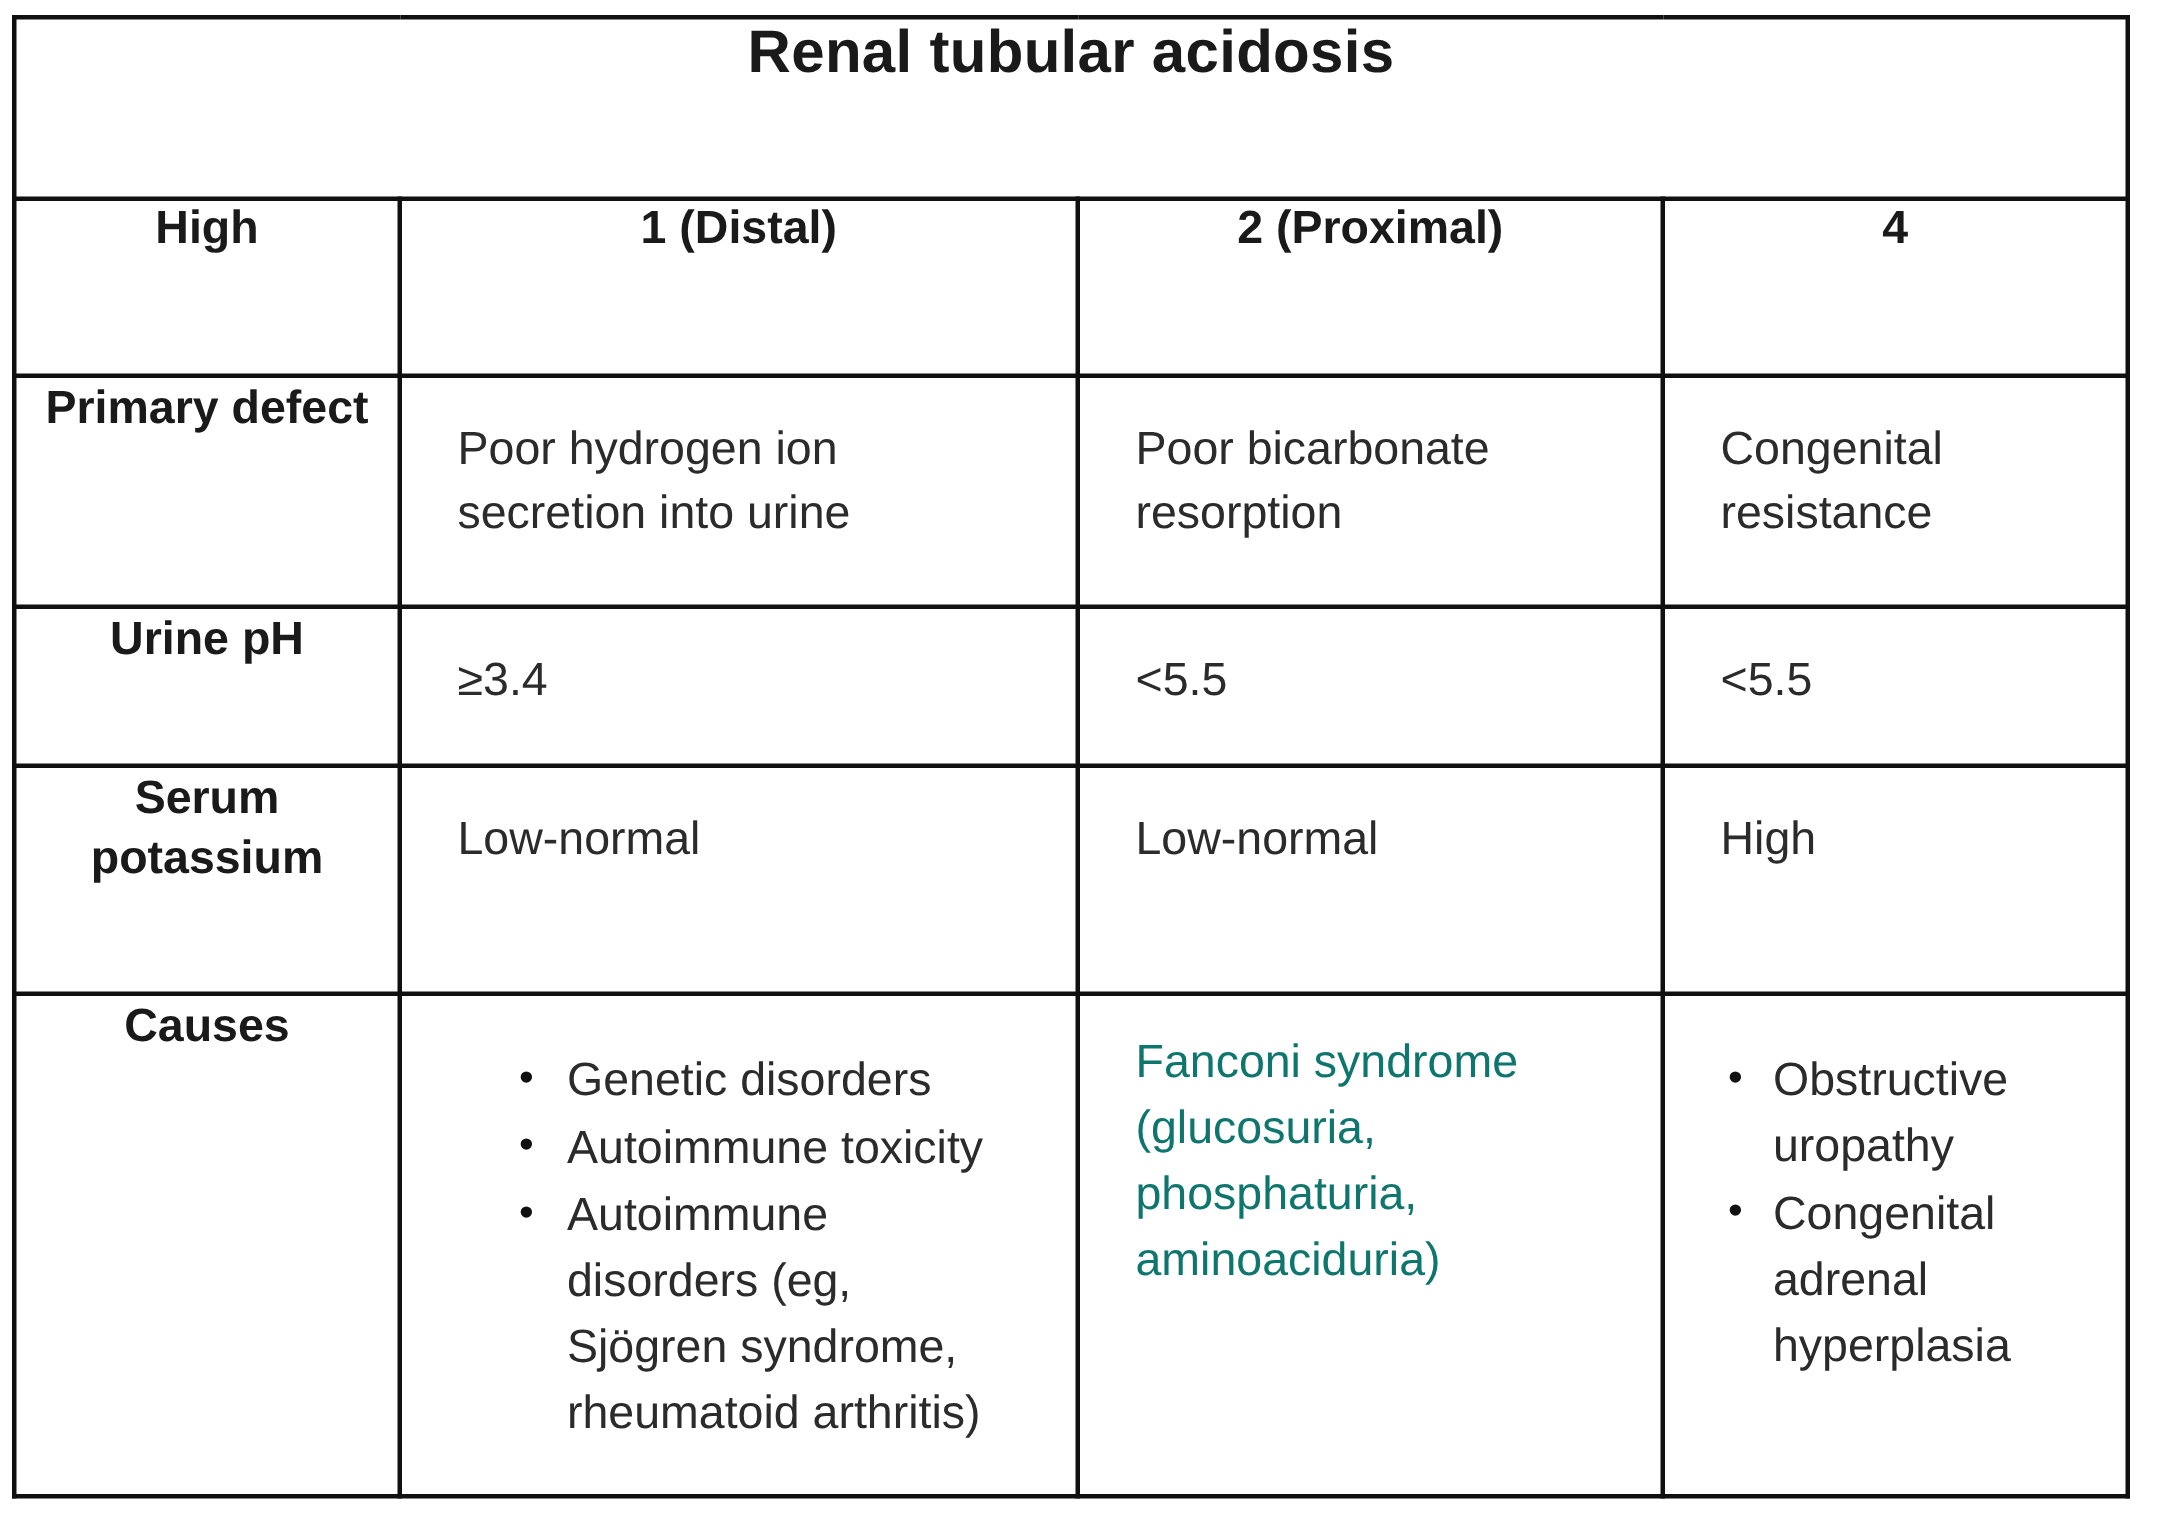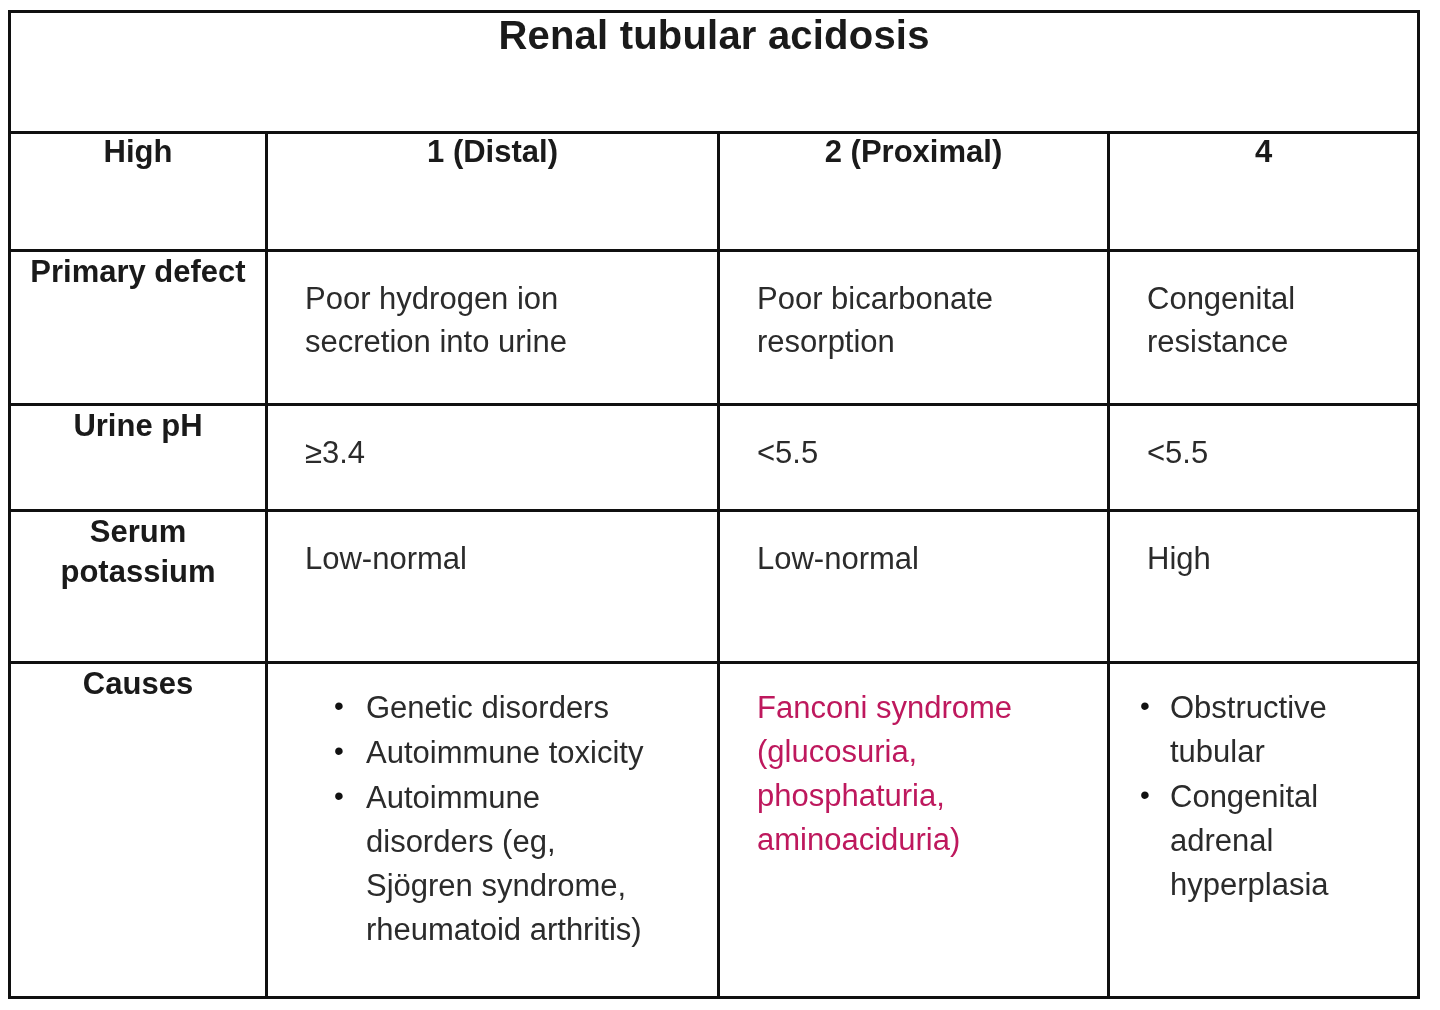--- a/index.html
+++ b/index.html
@@ -100,21 +100,21 @@
   }
 
   
   .r-defect  { height: 154px; margin-top: 16px; }
   .r-ph      { height: 106px; }
   .r-k       { height: 152px; }
   .r-causes  { height: 335px; }
 
   
   .bullets {
-    margin: 0;
+    margin: 12px;
     padding: 22px 10px 18px 0;
     list-style: none;
   }
   .bullets li {
     position: relative;
     font-size: 31px;
     line-height: 1.42;
     color: #2b2b2b;
     padding-left: 40px;
     margin-left: 58px;
@@ -135,21 +135,21 @@
     padding-left: 38px;
   }
 
   
   .cause-para {
     display: block;
     font-size: 31px;
     line-height: 1.42;
     padding: 22px 12px 18px 37px;
     white-space: pre-line;
-    color: #be185d;
+    color: #0f766e;
   }
 
   
   .clip-artifact {
     position: absolute;
     left: 40px;
     top: 995px;
     font-size: 13px;
     color: #d9d9d9;
     letter-spacing: 3px;
@@ -257,21 +257,21 @@
         </td>
         <td class="data-cell">
           <span class="cause-para">Fanconi syndrome
 (glucosuria,
 phosphaturia,
 aminoaciduria)</span>
         </td>
         <td class="data-cell">
           <ul class="bullets narrow">
               <li>Obstructive
-tubular</li>
+uropathy</li>
               <li>Congenital
 adrenal
 hyperplasia</li>
             </ul>
         </td>
       </tr>
 
     </tbody>
   </table>
 

